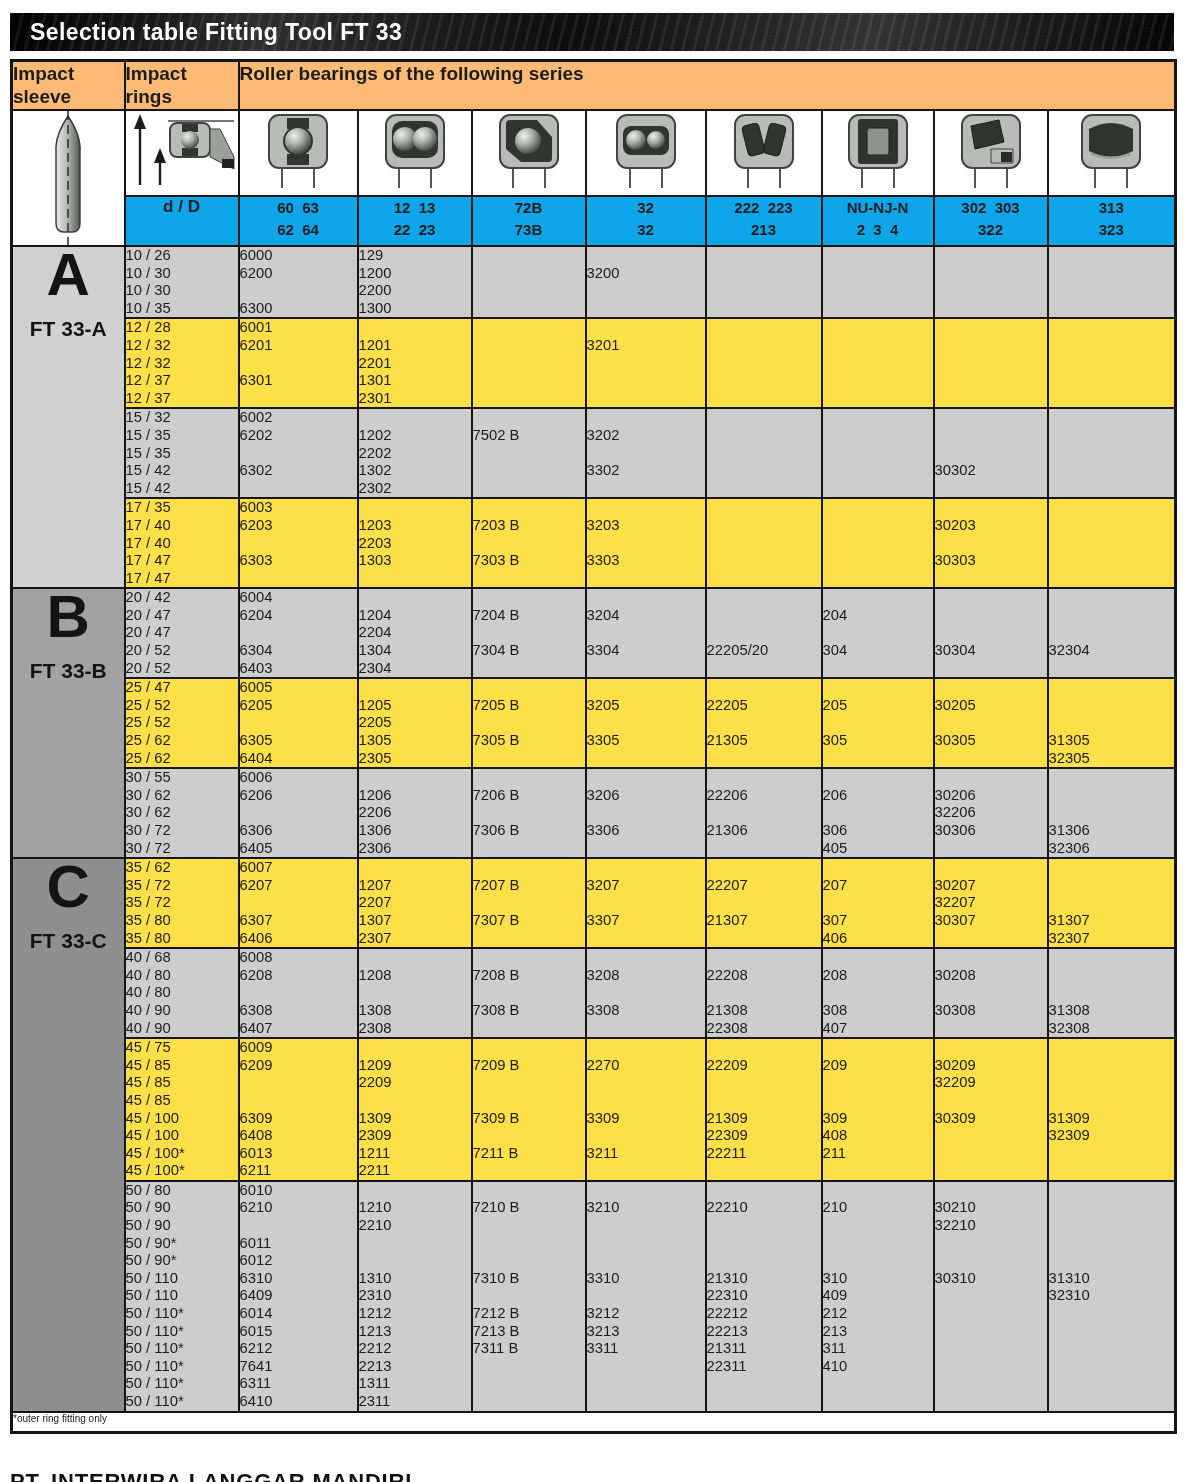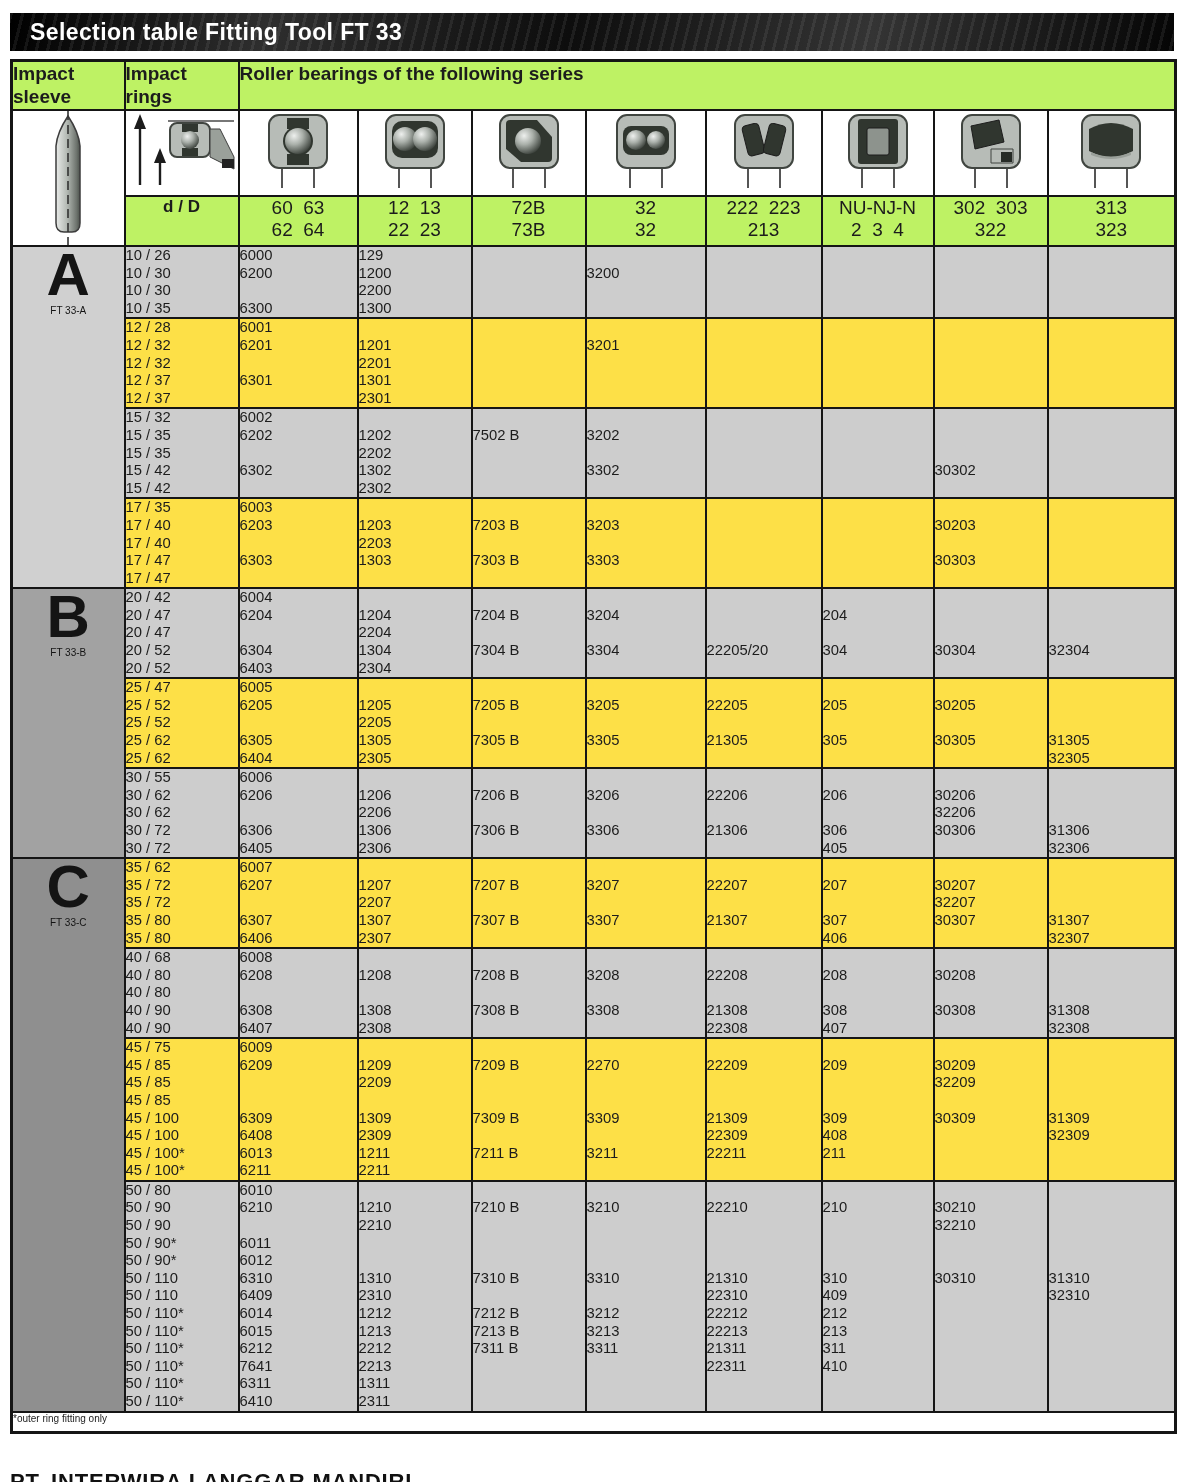--- a/index.html
+++ b/index.html
@@ -13,40 +13,40 @@
       linear-gradient(100deg,#000 0%,#2e2e2e 22%,#0d0d0d 48%,#343434 74%,#050505 100%);
     display:flex;align-items:center;}
   .titlebar span{color:#fff;font-weight:bold;font-size:23px;padding-left:20px;letter-spacing:.4px;}
 
   
   table.main{position:absolute;left:10px;top:59px;width:1164px;border-collapse:collapse;
              table-layout:fixed;border:3px solid #151515;}
   table.main td,table.main th{border:2px solid #151515;padding:0;vertical-align:top;overflow:hidden;}
 
   th.head{font-size:19px;font-weight:bold;text-align:left;padding:7px 9px 0 9px;height:47px;
-          vertical-align:top;background:#bef264;line-height:23px;}
+          vertical-align:top;background:#fdba74;line-height:23px;}
 
   td.iconcell{height:84px;text-align:center;vertical-align:middle;background:#fff;}
   td.sleevecell{text-align:center;vertical-align:middle;background:#fff;}
-  td.labelcell{height:48px;text-align:center;vertical-align:middle;background:#bef264;}
-  .serieslabel{font-weight:normal;font-size:19px;line-height:22px;white-space:pre;text-align:center;}
+  td.labelcell{height:48px;text-align:center;vertical-align:middle;background:#0ea5e9;}
+  .serieslabel{font-weight:bold;font-size:15px;line-height:22px;white-space:pre;text-align:center;}
   .ddlabel{font-weight:bold;font-size:17px;}
 
   
   td.cell{padding:4px 2px 3px 12px;}
   td.cell div{height:17.6px;line-height:17.6px;font-size:14.8px;white-space:pre;}
   tr.gray td{background:#cdcdcd;}
   tr.white td{background:#fde047;}
 
   td.group-cell{text-align:center;vertical-align:middle;}
   td.group-cell.bg-a{background:#d0d0d0 !important;}
   td.group-cell.bg-b{background:#a2a2a2 !important;}
   td.group-cell.bg-c{background:#8f8f8f !important;}
   .group-letter{font-size:60px;font-weight:bold;line-height:56px;display:block;color:#141414;}
-  .group-tool{font-size:10px;font-weight:normal;display:block;margin-top:2px;color:#141414;}
+  .group-tool{font-size:21px;font-weight:bold;display:block;margin-top:14px;color:#141414;}
 
   td.footcell{background:#fff;padding:4px 10px;font-size:10px;height:18px;vertical-align:middle;}
 
   .bottom-cut{position:absolute;left:10px;top:1469px;height:13px;overflow:hidden;
               font-weight:bold;font-size:22px;letter-spacing:.8px;color:#111;}
 
   svg{display:block;margin:0 auto;}
 </style>
 </head>
 <body>

